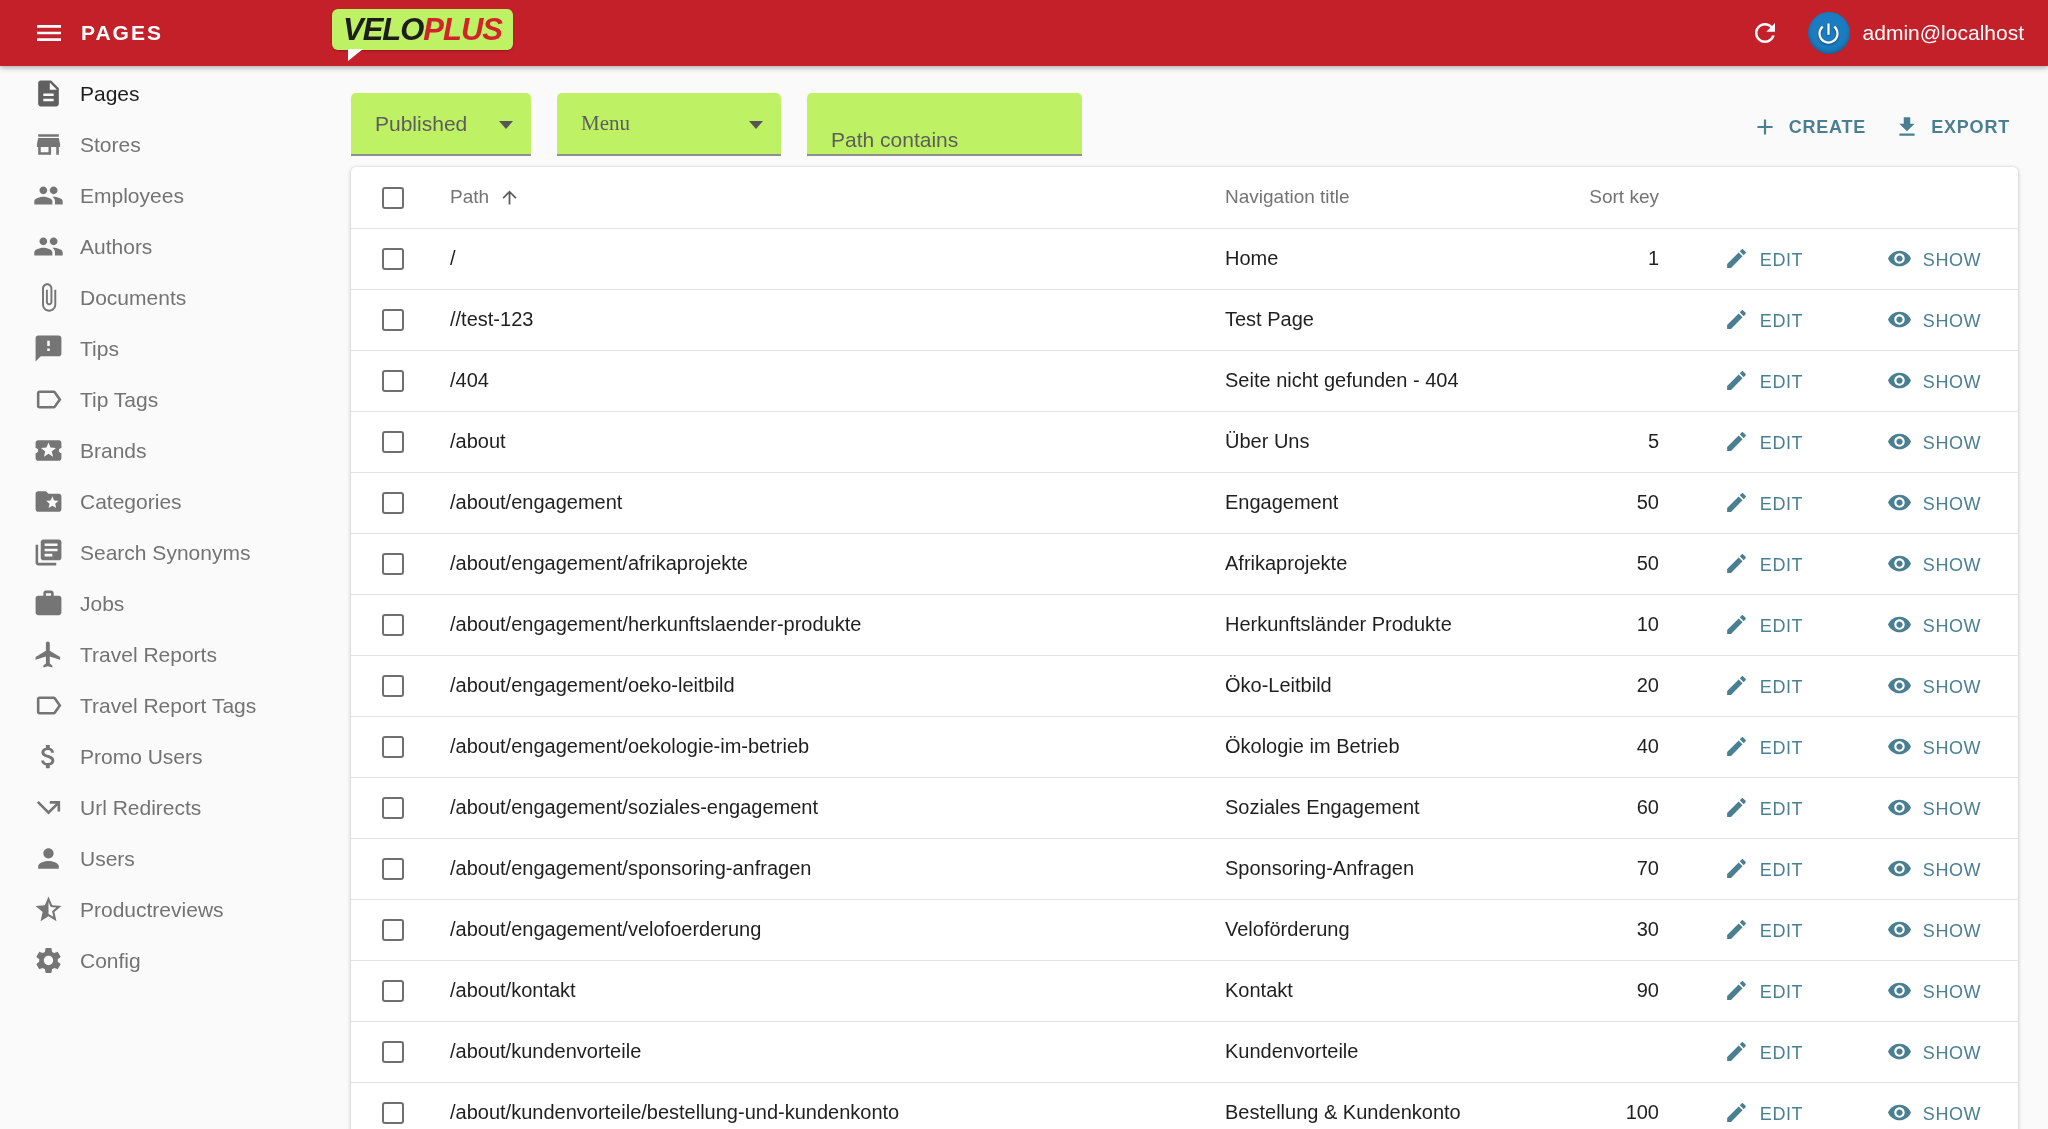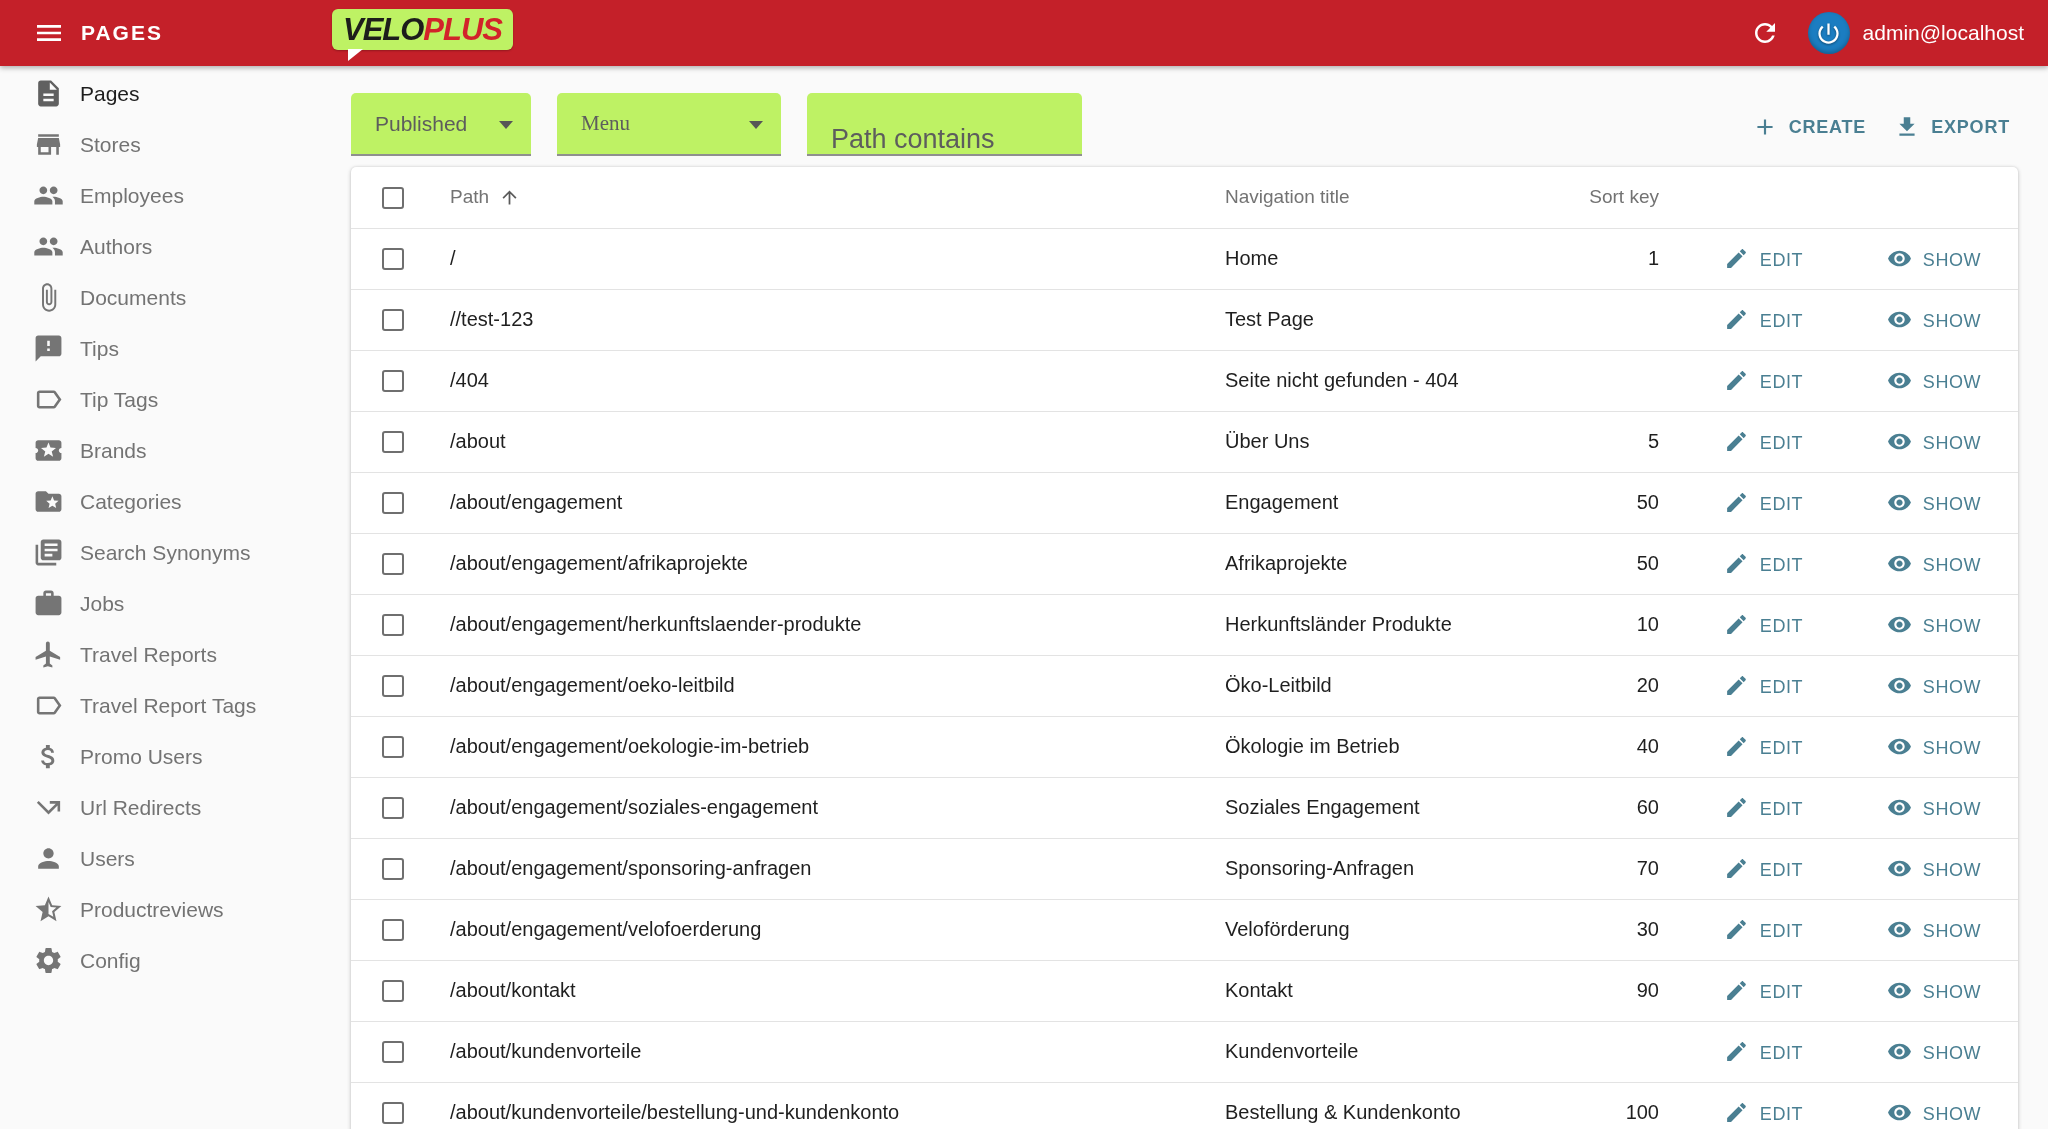--- a/index.html
+++ b/index.html
@@ -76,21 +76,21 @@
     position:absolute; right:18px; top:50%; margin-top:-3px;
     width:0; height:0;
     border-left:7px solid transparent; border-right:7px solid transparent;
     border-top:8px solid #565656;
   }
   #f-published { width:180px; margin-right:26px; padding-right:44px; }
   #f-menu { width:224px; margin-right:26px; padding-right:44px;font-family:Liberation Serif, serif; }
   #f-path { width:275px; }
   .finput {
     width:100%; background:transparent; border:none; outline:none;
-    font-family:inherit; font-size:27px; color:#333;margin-top:32px;
+    font-family:inherit; font-size:21px; color:#333;margin-top:32px;
   }
   .finput::placeholder { color:#5d5d5d; opacity:1; }
 
   .top-actions { margin-left:auto; display:flex; align-items:flex-end; margin-bottom:10px; }
   .text-btn {
     display:inline-flex; align-items:center;
     background:none; border:none; cursor:pointer;
     color:var(--accent-teal,#4a7f92);
     font-family:inherit; font-size:18px; font-weight:700; letter-spacing:.8px;
     padding:6px 8px; margin-left:12px; border-radius:3px;

